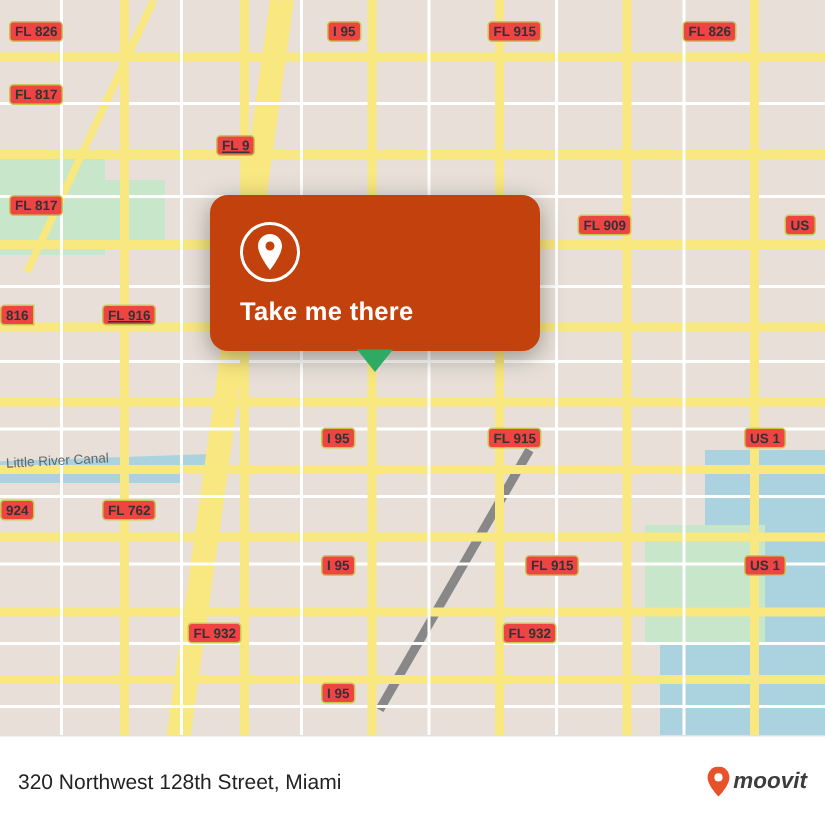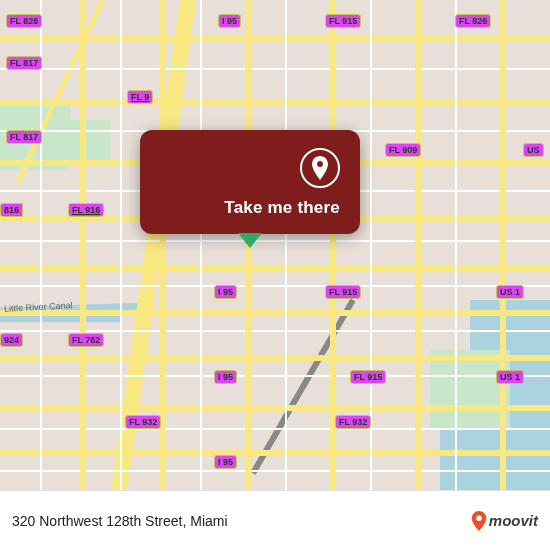--- a/index.html
+++ b/index.html
@@ -50,41 +50,41 @@
     }
     .highway-v {
       position: absolute;
       background: #f9e87f;
       width: 6px;
     }
 
     
     .road-label {
       position: absolute;
-      background: #d946ef;
+      background: #ef4444;
       border: 1px solid #c8c850;
       border-radius: 3px;
       font-size: 9px;
       font-weight: bold;
       padding: 1px 3px;
       color: #333;
       white-space: nowrap;
     }
 
     
     #popup-card {
       position: absolute;
       top: 130px;
       left: 140px;
       width: 220px;
-      background: #7f1d1d;
+      background: #c2410c;
       border-radius: 12px;
       display: flex;
       flex-direction: column;
-      align-items: flex-end;
+      align-items: flex-start;
       padding: 18px 20px 16px;
       box-shadow: 0 4px 16px rgba(0,0,0,0.35);
       z-index: 10;
     }
 
     #popup-card::after {
       content: '';
       position: absolute;
       bottom: -14px;
       left: 50%;
@@ -212,21 +212,21 @@
   <div class="road-v-white" style="left:370px;top:0;height:490px;"></div>
   <div class="road-v-white" style="left:455px;top:0;height:490px;"></div>
 
   <div class="road-label" style="top:14px;left:6px;">FL 826</div>
   <div class="road-label" style="top:14px;left:218px;">I 95</div>
   <div class="road-label" style="top:14px;left:325px;">FL 915</div>
   <div class="road-label" style="top:14px;left:455px;">FL 826</div>
 
   <div class="road-label" style="top:56px;left:6px;">FL 817</div>
 
-  <div class="road-label" style="top:90px;left:127px;text-decoration:underline;">FL 9</div>
+  <div class="road-label" style="top:90px;left:144px;text-decoration:underline;">FL 9</div>
   <div class="road-label" style="top:143px;left:385px;">FL 909</div>
   <div class="road-label" style="top:143px;left:496px;margin-left:27px;">US</div>
   <div class="road-label" style="top:130px;left:6px;">FL 817</div>
 
   <div class="road-label" style="top:203px;left:0px;border-radius:3px 0 0 3px;">816</div>
   <div class="road-label" style="top:203px;left:68px;text-decoration:underline;">FL 916</div>
 
   <div class="road-label" style="top:285px;left:214px;">I 95</div>
   <div class="road-label" style="top:285px;left:325px;">FL 915</div>
   <div class="road-label" style="top:285px;left:496px;">US 1</div>

